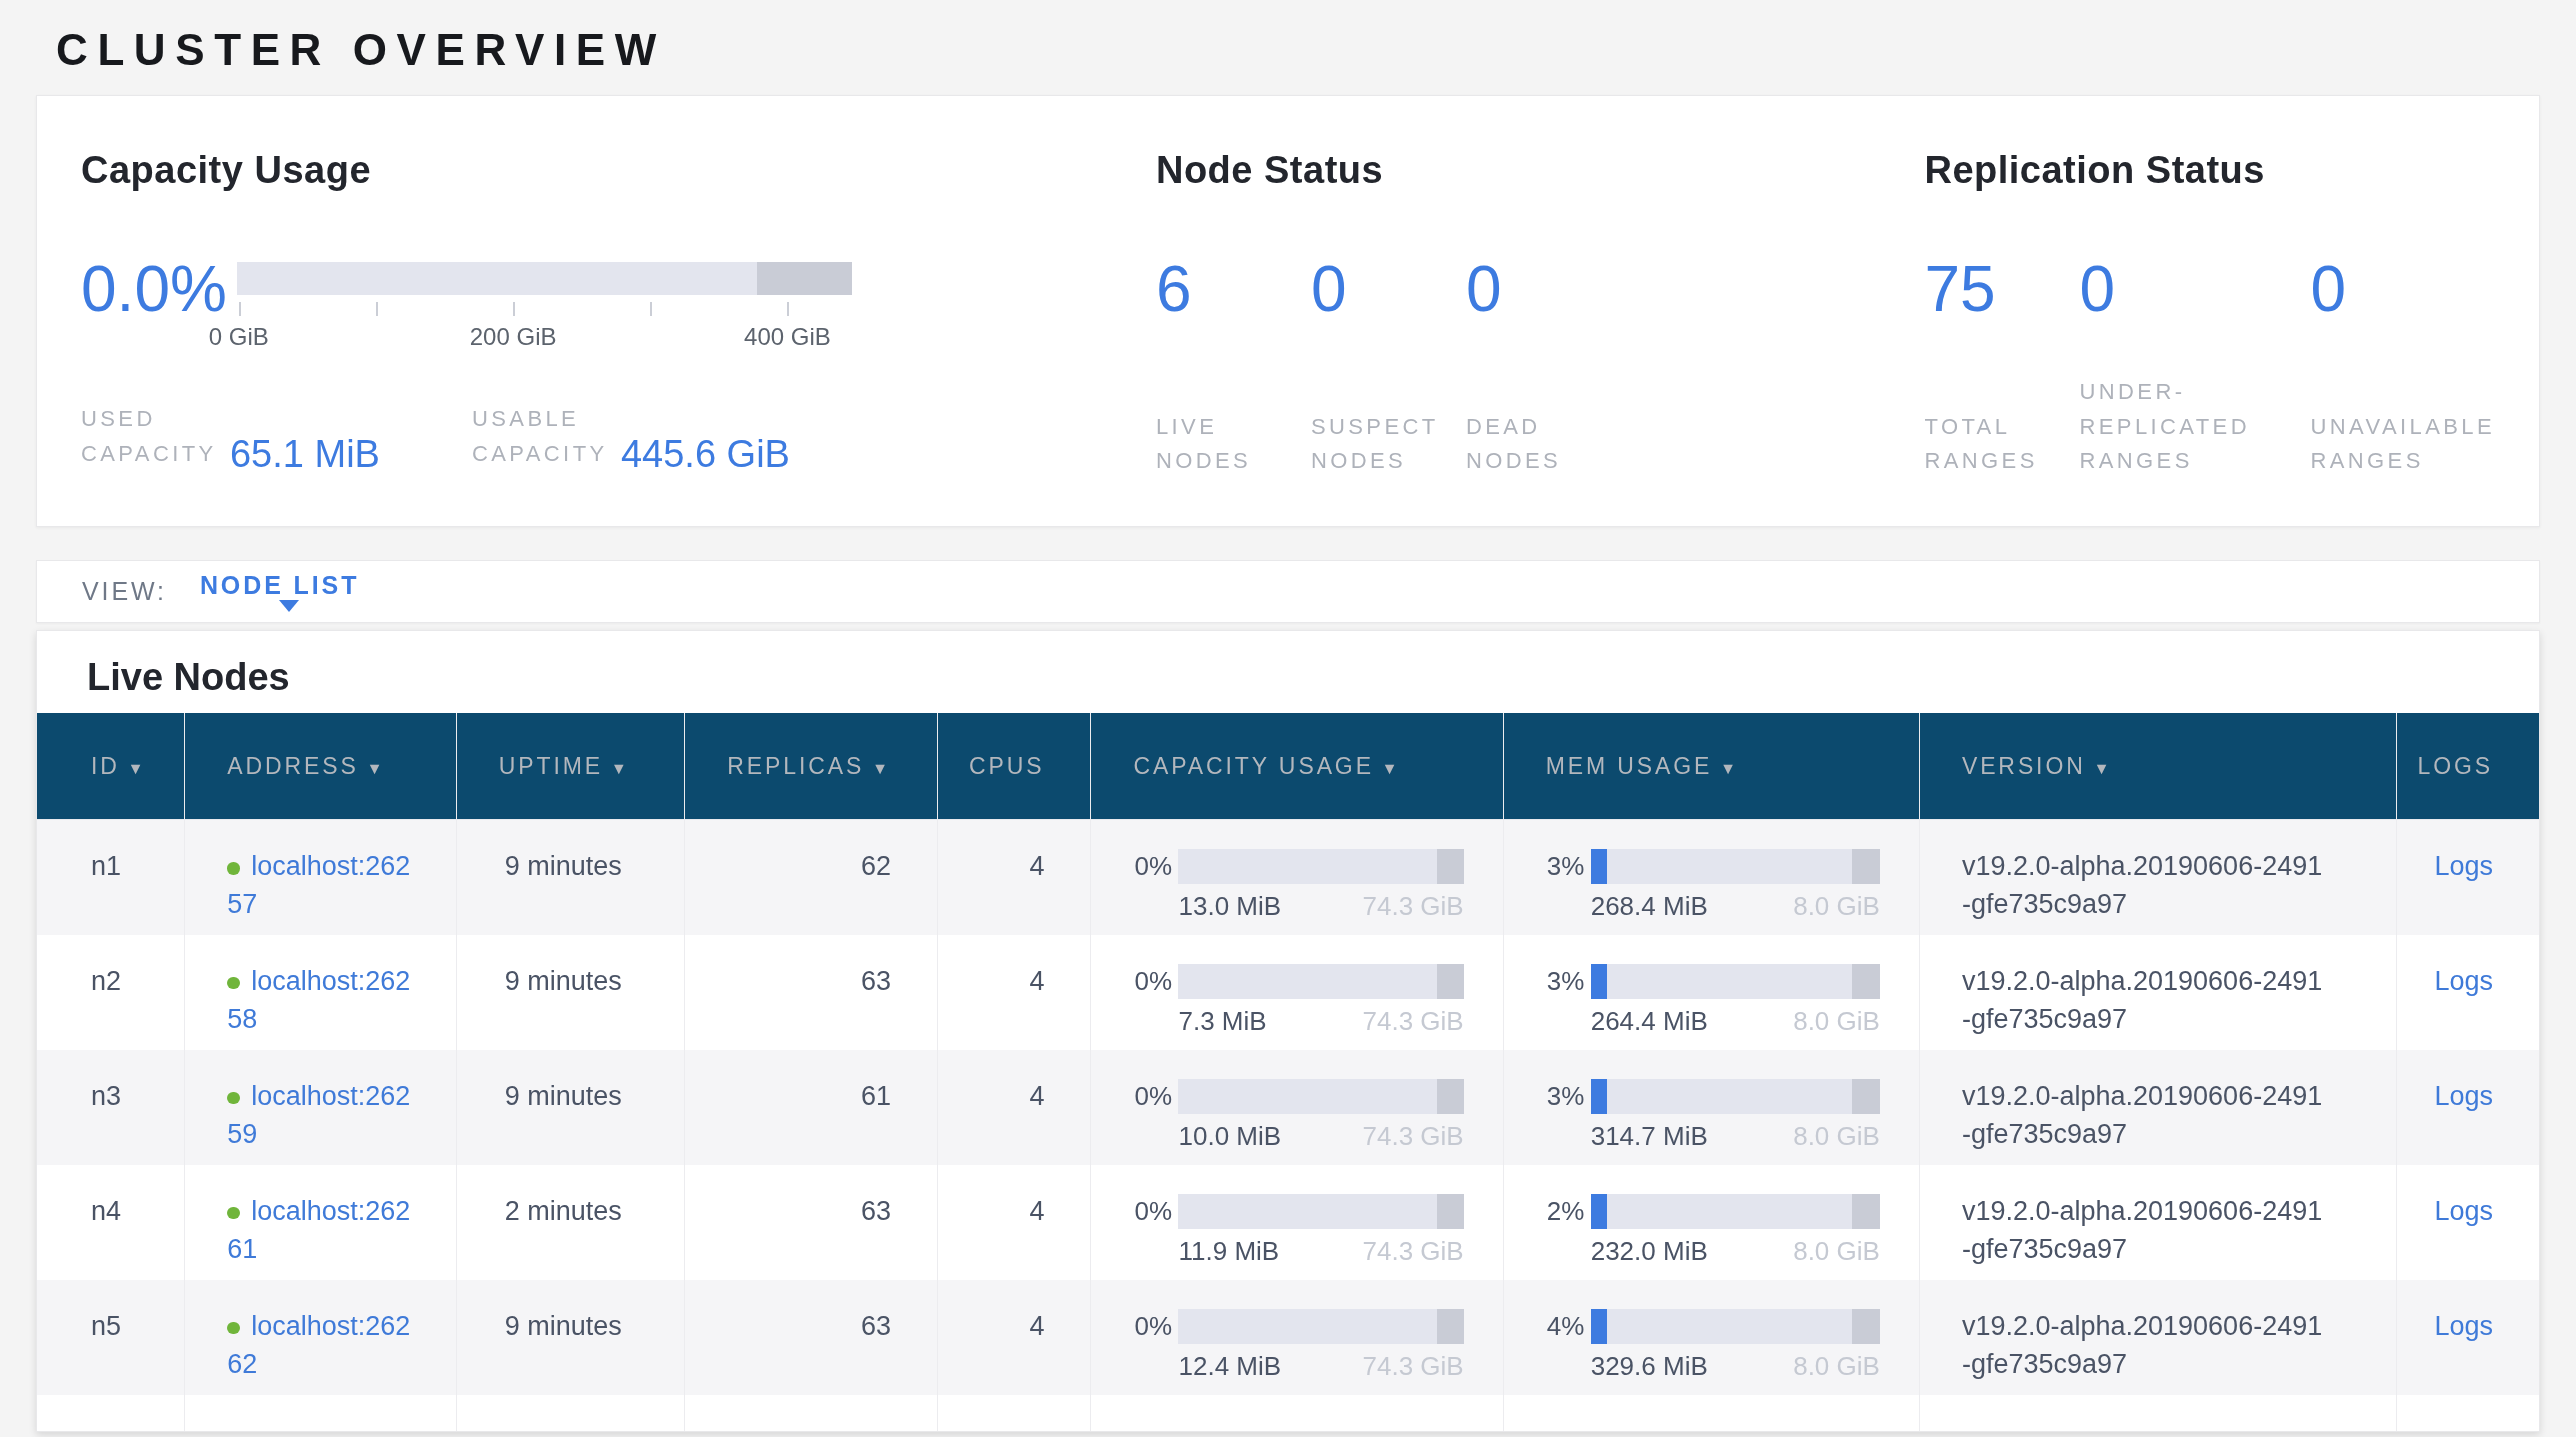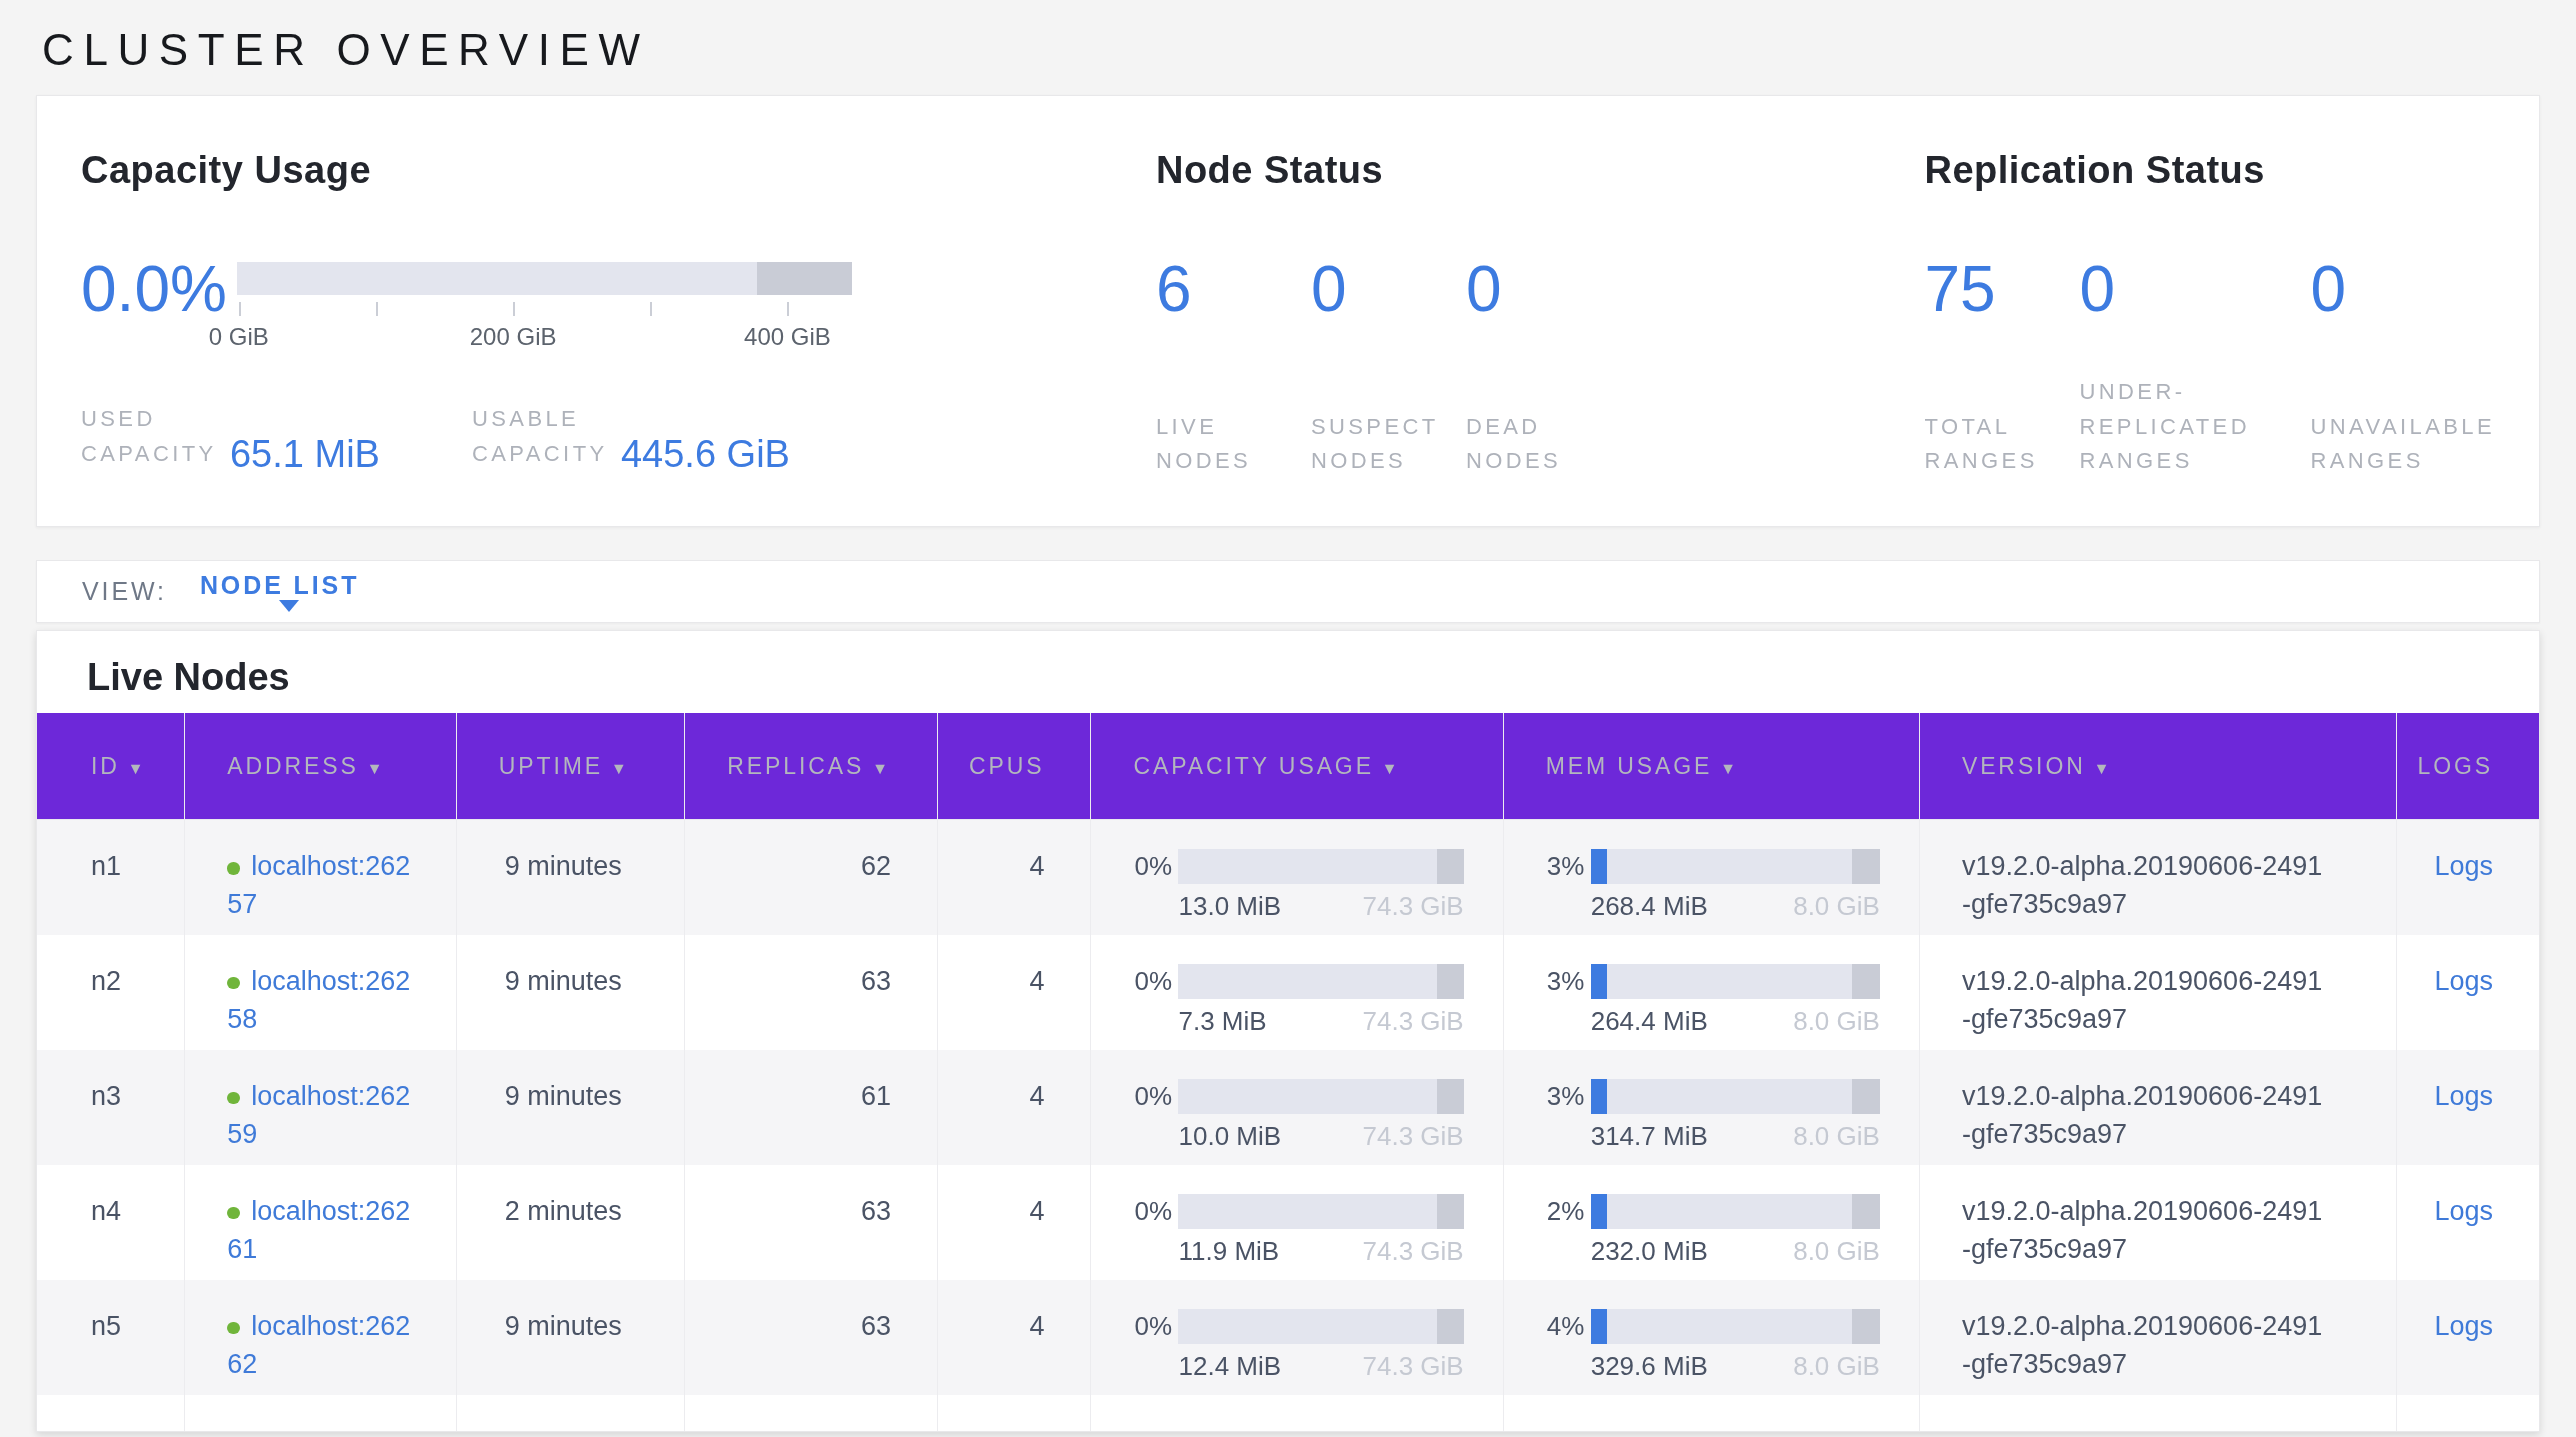--- a/index.html
+++ b/index.html
@@ -13,22 +13,22 @@
   body{
     width:2576px;height:1438px;overflow:hidden;position:relative;
     background:#f4f4f4;
     font-family:"Liberation Sans", sans-serif;
     color:var(--cell-text);
   }
   .page{padding:0 36px;}
 
   
   .page-title{
-    margin:25px 0 0 6px;
-    font-size:44px;line-height:50px;font-weight:400;
+    margin:25px 0 0 20px;
+    font-size:44px;line-height:50px;font-weight:700;
     letter-spacing:9.6px;color:#17191d;
   }
 
   
   .summary-card{
     margin-top:20px;height:432px;
     background:#fff;border:1px solid var(--card-border);
     box-shadow:0 1px 2.9px rgba(0,0,0,.05);
     display:flex;padding:0 44px;
   }
@@ -86,21 +86,21 @@
     box-shadow:0 2.9px 7.7px rgba(0,0,0,.12);
   }
   .live-card h2{margin:0;padding:25px 0 0 50px;font-size:38px;line-height:42px;font-weight:700;color:#23262d;}
 
   table.nodes{width:100%;margin-top:15.3px;border-collapse:collapse;table-layout:fixed;}
   col.c0{width:5.9%;}  col.c1{width:10.84%;} col.c2{width:9.11%;}
   col.c3{width:10.11%;}col.c4{width:6.13%;}  col.c5{width:16.46%;}
   col.c6{width:16.62%;}col.c7{width:19.07%;} col.c8{width:5.67%;}
 
   thead th{
-    height:107px;background:#6d28d9;font-weight:400;
+    height:107px;background:#0c4a6e;font-weight:400;
     font-size:23px;letter-spacing:2.9px;color:#b3b7bd;
     text-align:left;padding-left:42px;vertical-align:middle;
     border-right:1px solid var(--divider);border-bottom:1px solid #e9eaee;
     white-space:nowrap;
   }
   thead th:last-child{border-right:none;}
   thead th.col-0{padding-left:54px;}
   thead th.align-right{text-align:right;padding-right:46px;padding-left:0;}
   .sort-arrow{font-size:16.3px;margin-left:7.7px;color:#b3b7bd;}
 

